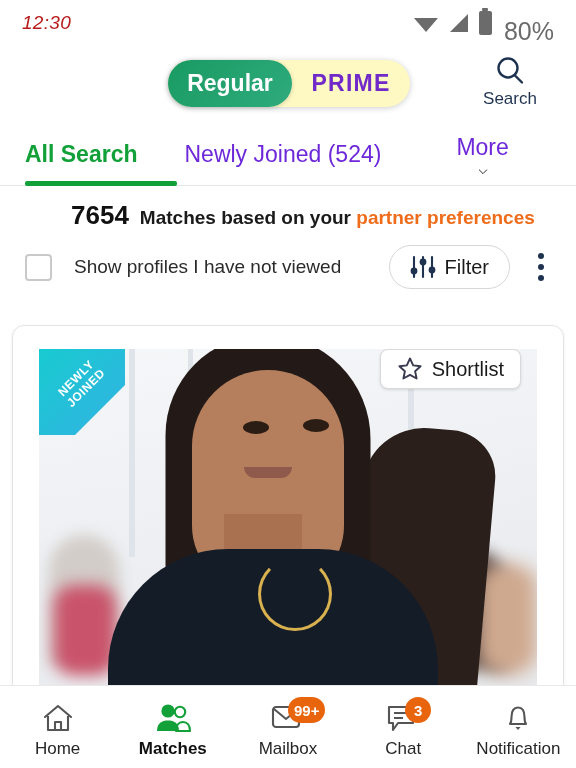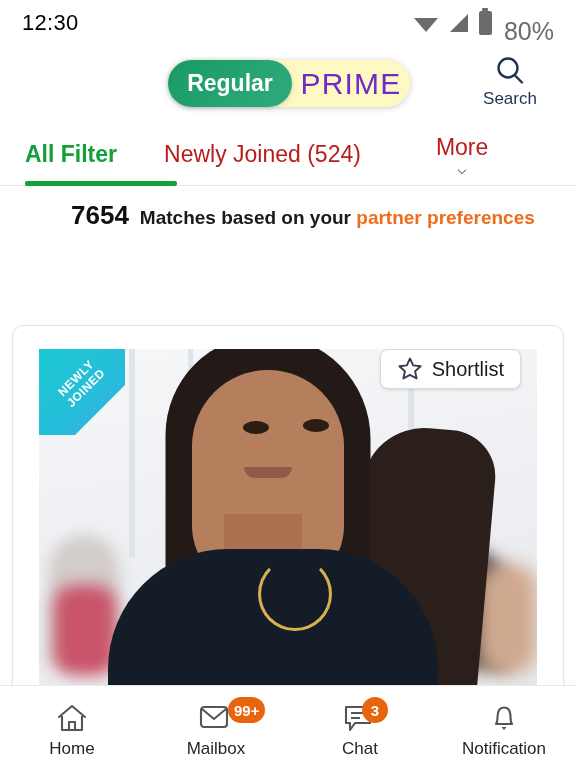--- a/index.html
+++ b/index.html
@@ -9,21 +9,21 @@
     background:#ffffff;
     overflow:hidden;
   }
   .phone { position:relative; width:576px; height:768px; background:#fff; }
 
   
   .statusbar {
     height:46px; display:flex; align-items:center; justify-content:space-between;
     padding:0 22px; color:#6b6b6b;
   }
-  .status-time { font-size:22px; letter-spacing:.3px; color:#000000; }
+  .status-time { font-size:19px; letter-spacing:.3px; color:#b91c1c;font-style:italic; }
   .status-right { display:flex; align-items:center; gap:9px; }
   .status-pct { font-size:25px; color:#6b6b6b; margin-left:3px;margin-top:17px; }
   .ic-wifi { width:26px; height:20px; }
   .ic-signal { width:22px; height:20px; }
   .ic-batt { width:13px; height:24px; background:#6b6b6b; border-radius:2px; position:relative; }
   .ic-batt:before { content:""; position:absolute; top:-3px; left:3.5px; width:6px; height:3px; background:#6b6b6b; border-radius:1px; }
 
   
   .header { height:88px; display:flex; align-items:center; position:relative; }
   .toggle-wrap {
@@ -33,36 +33,36 @@
     display:flex; align-items:center;
   }
   .toggle-regular {
     width:124px; height:47px; border-radius:24px;
     background:linear-gradient(135deg,#199a62 0%,#2fab7d 100%);
     color:#fff; font-size:23px; font-weight:bold;
     display:flex; align-items:center; justify-content:center;
     box-shadow:0 1px 4px rgba(0,0,0,.18);
   }
   .toggle-prime {
-    flex:1; text-align:center; color:#7129c9; font-size:30px;
-    font-weight:normal; letter-spacing:1.2px;
+    flex:1; text-align:center; color:#7129c9; font-size:23px;
+    font-weight:bold; letter-spacing:1.2px;
   }
   .search-btn {
     position:absolute; right:28px; top:8px; width:76px;
     display:flex; flex-direction:column; align-items:center; gap:1px;
   }
   .search-label { font-size:17px; color:#1f3350; }
 
   
   .tabs {
     height:52px; display:flex; align-items:flex-start; position:relative;
     border-bottom:1px solid #e6e6e6;
   }
   .tab {
-    font-size:23px; color:#b91c1c; padding:0 0 10px 0;
+    font-size:23px; color:#6d28d9; padding:0 0 10px 0;
     position:relative; height:100%; display:flex; align-items:center;
   }
   .tab-all { margin-left:25px; color:#12a038; font-weight:bold; }
   .tab-new { margin-left:47px; }
   .tab-more { margin-left:75px; display:flex; align-items:center; gap:8px;flex-direction:column; }
   .tab-underline {
     position:absolute; left:25px; bottom:-1px; width:152px; height:5px;
     background:#12a038; border-radius:2px;
   }
 
@@ -153,21 +153,21 @@
     display:flex; align-items:center;
   }
   .nav-item {
     flex:1; display:flex; flex-direction:column; align-items:center; gap:4px;
     position:relative; padding-top:6px;
   }
   .nav-label { font-size:17px; color:#262626; }
   .nav-label.active { color:#111; font-weight:bold; }
   .nav-icon { position:relative; width:40px; height:34px; display:flex; align-items:center; justify-content:center; }
   .badge {
-    position:absolute; top:-4px; left:32px; min-width:30px; height:26px;
+    position:absolute; top:-4px; left:20px; min-width:30px; height:26px;
     background:#e8650e; border-radius:13px; color:#fff;
     font-size:15px; font-weight:bold; display:flex; align-items:center;
     justify-content:center; padding:0 6px;
   }
   .badge.small { min-width:26px; left:22px; }
 </style>
 </head>
 <body>
 
 <div class="phone">
@@ -194,36 +194,57 @@
     <div class="search-btn">
       <svg width="34" height="34" viewBox="0 0 34 34">
         <circle cx="15" cy="14" r="9.5" fill="none" stroke="#1f3350" stroke-width="2.4"></circle>
         <line x1="21.5" y1="21" x2="29" y2="28.5" stroke="#1f3350" stroke-width="2.4" stroke-linecap="round"></line>
       </svg>
       <div class="search-label">Search</div>
     </div>
   </div>
 
   <div class="tabs">
-    <div class="tab tab-all">All Filter</div>
+    <div class="tab tab-all">All Search</div>
     <div class="tab tab-new">Newly Joined (524)</div>
     <div class="tab tab-more">
       <span>More</span>
       <svg width="20" height="13" viewBox="0 0 20 13">
         <path d="M2 2 L10 10 L18 2" fill="none" stroke="#1a1a1a" stroke-width="2" stroke-linecap="round" stroke-linejoin="round"></path>
       </svg>
     </div>
     <div class="tab-underline"></div>
   </div>
 
   <div class="summary">
     <span class="summary-count">7654</span>
     <span class="summary-text"><span>Matches based on your </span><span class="summary-link">partner preferences</span></span>
   </div>
 
+  <div class="controls">
+    <div class="checkbox"></div>
+    <div class="cb-label">Show profiles I have not viewed</div>
+    <div class="spacer"></div>
+    <div class="filter-btn">
+      <svg width="26" height="24" viewBox="0 0 26 24">
+        <line x1="4" y1="2" x2="4" y2="22" stroke="#1f3350" stroke-width="2.1" stroke-linecap="round"></line>
+        <line x1="13" y1="2" x2="13" y2="22" stroke="#1f3350" stroke-width="2.1" stroke-linecap="round"></line>
+        <line x1="22" y1="2" x2="22" y2="22" stroke="#1f3350" stroke-width="2.1" stroke-linecap="round"></line>
+        <circle cx="4" cy="16" r="3.4" fill="#1f3350"></circle>
+        <circle cx="13" cy="7" r="3.4" fill="#1f3350"></circle>
+        <circle cx="22" cy="15" r="3.4" fill="#1f3350"></circle>
+      </svg>
+      <span class="filter-label">Filter</span>
+    </div>
+    <div class="kebab">
+      <i></i>
+      <i></i>
+      <i></i>
+    </div>
+  </div>
 
   <div class="card">
     <div class="photo">
       <div class="photo-bg"></div>
       <div class="win1"></div>
       <div class="win2"></div>
       <div class="win3"></div>
       <div class="blur-p1"></div>
       <div class="blur-p1b"></div>
       <div class="blur-p2"></div>
@@ -262,20 +283,31 @@
       <div class="nav-icon">
         <svg width="34" height="32" viewBox="0 0 34 32">
           <path d="M4 15 L17 4 L30 15" fill="none" stroke="#555" stroke-width="2.1" stroke-linecap="round" stroke-linejoin="round"></path>
           <path d="M7 14 L7 28 L27 28 L27 14" fill="none" stroke="#555" stroke-width="2.1" stroke-linejoin="round"></path>
           <path d="M14 28 L14 20 L20 20 L20 28" fill="none" stroke="#555" stroke-width="2.1" stroke-linejoin="round"></path>
         </svg>
       </div>
       <div class="nav-label">Home</div>
     </div>
 
+    <div class="nav-item">
+      <div class="nav-icon">
+        <svg width="38" height="32" viewBox="0 0 38 32">
+          <circle cx="14" cy="9" r="6.6" fill="#12a038"></circle>
+          <path d="M3 29 C3 21 8 18.5 14 18.5 C20 18.5 25 21 25 29 Z" fill="#12a038"></path>
+          <circle cx="26" cy="10" r="5.2" fill="none" stroke="#12a038" stroke-width="2.1"></circle>
+          <path d="M22 29 C22 22 26 20 29 20 C33 20 36 23 36 29 Z" fill="none" stroke="#12a038" stroke-width="2.1" stroke-linejoin="round"></path>
+        </svg>
+      </div>
+      <div class="nav-label active">Matches</div>
+    </div>
 
     <div class="nav-item">
       <div class="nav-icon">
         <svg width="36" height="30" viewBox="0 0 36 30">
           <rect x="3" y="4" width="26" height="20" rx="3" fill="none" stroke="#555" stroke-width="2.1"></rect>
           <path d="M4 6 L16 16 L28 6" fill="none" stroke="#555" stroke-width="2.1" stroke-linecap="round"></path>
         </svg>
         <div class="badge">99+</div>
       </div>
       <div class="nav-label">Mailbox</div>

